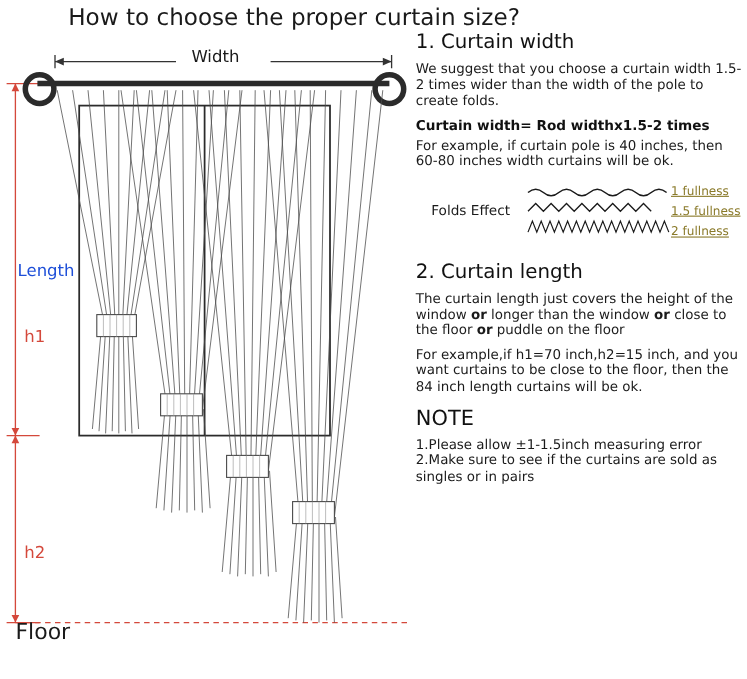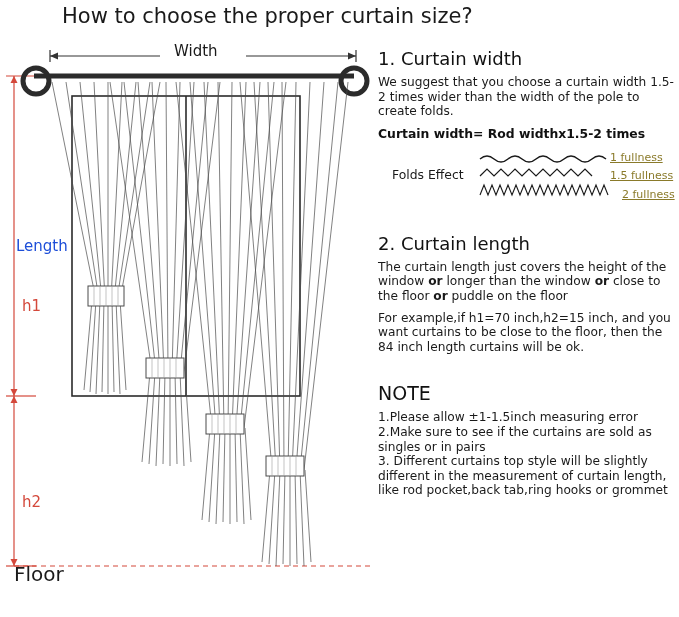--- a/index.html
+++ b/index.html
@@ -41,29 +41,29 @@
     white-space: nowrap;
   }
   .dlabel.big { font-size: 20px; }
   
   #right {
     position: absolute;
     top: 0;
     left: 378px;
     width: 301px;
     height: 617px;
-    padding-top: 48px;
+    padding-top: 28px;
   }
   .h2 {
     font-size: 18px;
     color: #111;
     margin: 0 0 6px 0;
     white-space: nowrap;
   }
-  .h2.note { font-size: 19px; margin-top: 28px; }
+  .h2.note { font-size: 19px; margin-top: 10px; }
   .p {
     font-size: 12.2px;
     line-height: 14.6px;
     color: #1a1a1a;
     margin: 0 0 7px 0;
   }
   .b { font-weight: bold; text-align: center; }
   .formula {
     font-size: 12.4px;
     font-weight: bold;
@@ -84,21 +84,21 @@
     color: #1a1a1a;
   }
   .folds-legend {
     position: absolute;
     font-size: 11px;
     color: #8a7a2a;
     white-space: nowrap;
     text-decoration: underline;
   }
   .note-list .p { margin-bottom: 0px; }
-  .sec2 { margin-top: 26px; }
+  .sec2 { margin-top: 14px; }
 </style>
 </head>
 <body>
 
 <div id="page">
 
   <div class="title">How to choose the proper curtain size?</div>
 
   <div id="diagram">
 
@@ -182,46 +182,46 @@
     <div class="dlabel" style="left:22px; top:297px; color:#d4483b;">h1</div>
     <div class="dlabel" style="left:22px; top:493px; color:#d4483b;">h2</div>
     <div class="dlabel big" style="left:14px; top:562px;">Floor</div>
   </div>
 
   <div id="right">
 
     <div class="h2">1. Curtain width</div>
     <div class="p">We suggest that you choose a curtain width 1.5-2 times wider than the width of the pole to create folds.</div>
     <div class="formula">Curtain width= Rod widthx1.5-2 times</div>
+    <div class="p">For example, if curtain pole is 40 inches, then 60-80 inches width curtains will be ok.</div>
 
     <div class="folds">
       <div class="folds-label">Folds Effect</div>
       <svg width="300" height="62" viewBox="0 0 300 62" style="position:absolute;left:0;top:0;">
 
         <path d="M102,14 q7,-6 14,0 t14,0 t14,0 t14,0 t14,0 t14,0 t14,0 t14,0 t14,0" fill="none" stroke="#1a1a1a" stroke-width="1.4"></path>
 
         <path d="M102,31 l7,-7 l7,7 l7,-7 l7,7 l7,-7 l7,7 l7,-7 l7,7 l7,-7 l7,7 l7,-7 l7,7 l7,-7 l7,7 l7,-7 l7,7" fill="none" stroke="#1a1a1a" stroke-width="1.2"></path>
 
         <path d="M102,50 l4,-10 l4,10 l4,-10 l4,10 l4,-10 l4,10 l4,-10 l4,10 l4,-10 l4,10 l4,-10 l4,10 l4,-10 l4,10 l4,-10 l4,10 l4,-10 l4,10 l4,-10 l4,10 l4,-10 l4,10 l4,-10 l4,10 l4,-10 l4,10 l4,-10 l4,10 l4,-10 l4,10 l4,-10 l4,10" fill="none" stroke="#1a1a1a" stroke-width="1.1"></path>
       </svg>
       <div class="folds-legend" style="left:232px; top:6px;">1 fullness</div>
       <div class="folds-legend" style="left:232px; top:24px;">1.5 fullness</div>
-      <div class="folds-legend" style="left:244px; top:43px;">2 fullness</div>
+      <div class="folds-legend" style="left:232px; top:43px;">2 fullness</div>
     </div>
 
     <div class="h2 sec2">2. Curtain length</div>
 
     <div class="p">
       <span>The curtain length just covers the height of the window </span><span class="b">or</span><span> longer than the window </span><span class="b">or</span>
       <span>close to the floor </span><span class="b">or</span><span> puddle on the floor</span>
     </div>
 
     <div class="p">For example,if h1=70 inch,h2=15 inch, and you want curtains to be close to the floor, then the 84 inch length curtains will be ok.</div>
 
     <div class="h2 note">NOTE</div>
     <div class="note-list">
       <div class="p">1.Please allow ±1-1.5inch measuring error</div>
       <div class="p">2.Make sure to see if the curtains are sold as singles or in pairs</div>
-      <div class="p">3. Different curtains top style will be slightly different in the measurement of curtain length, like rod pocket,back tab,ring hooks or grommet</div>
     </div>
   </div>
 
 </div>
 
 </body></html>

